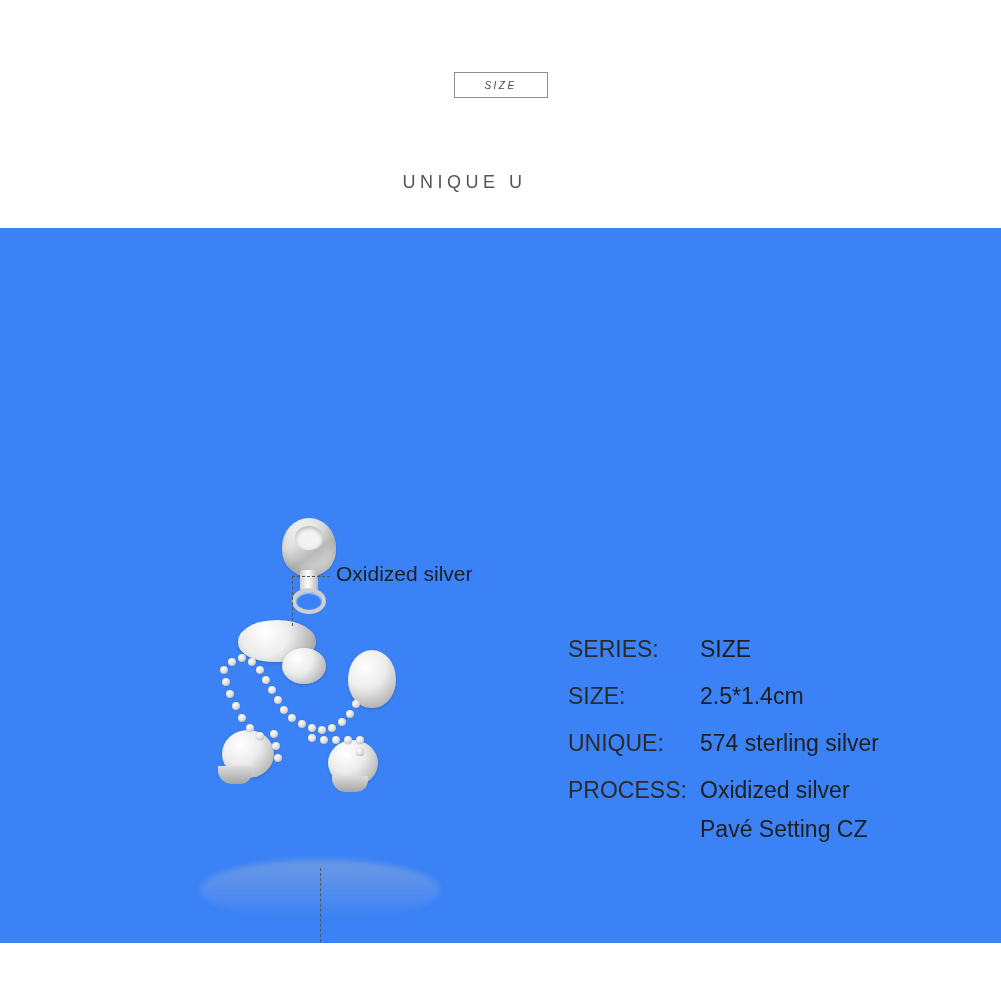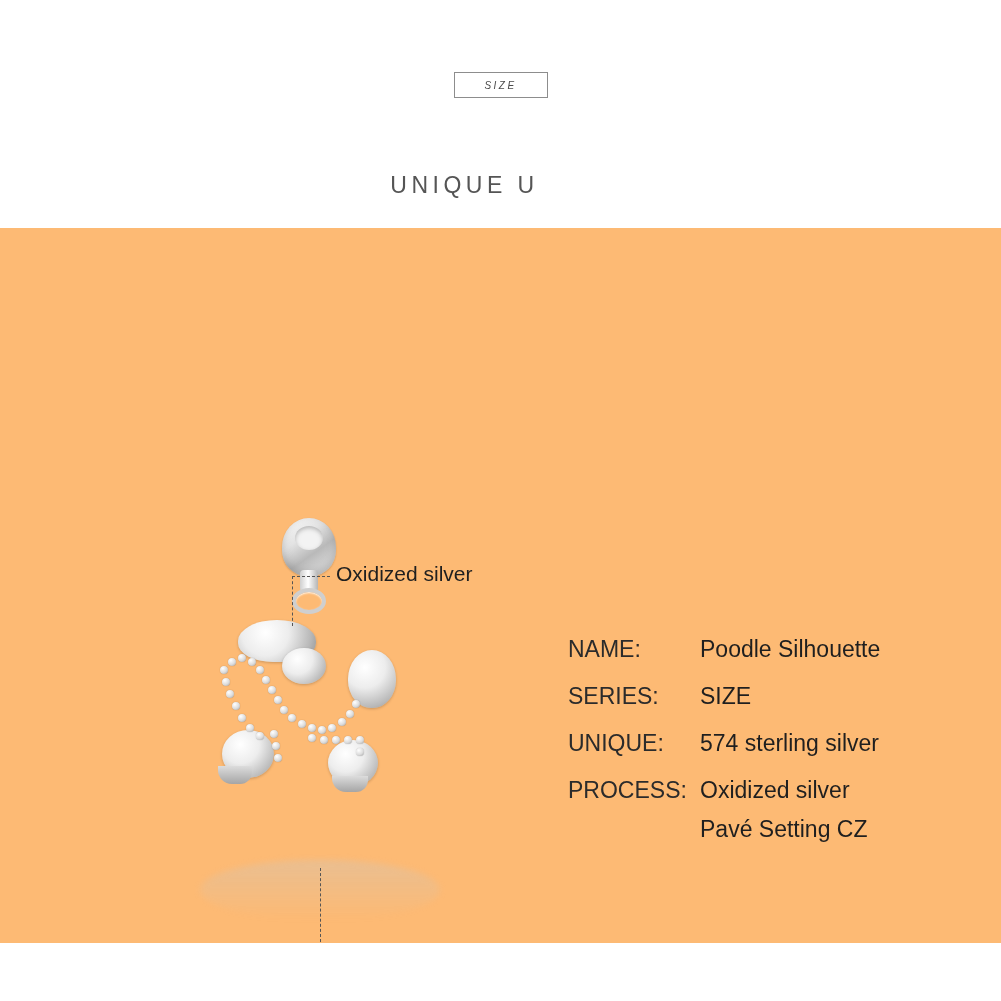--- a/index.html
+++ b/index.html
@@ -52,33 +52,33 @@
     font-size: 40px;
     letter-spacing: 9px;
     color: #2e2e2e;
     font-weight: 400;
   }
   .info-sub {
     position: absolute;
     left: 0;
     top: 172px;
     width: 929px;
-    font-size: 23px;
+    font-size: 18px;
     letter-spacing: 4.5px;
     color: #555555;
   }
 
   
   .panel {
     position: absolute;
     left: 0;
     top: 228px;
     width: 1001px;
     height: 715px;
-    background: #fdba74;
+    background: #3b82f6;
   }
 
   
   .product-area {
     position: absolute;
     left: 170px;
     top: 140px;
     width: 300px;
     height: 520px;
   }
@@ -327,26 +327,26 @@
   <div class="lead-top-v"></div>
   <div class="lead-top"></div>
   <div class="callout-top-label">Oxidized silver</div>
 
   <div class="lead-bottom-v"></div>
 
   <div class="callout-bottom-label">Pavé Setting CZ</div>
 
   <div class="specs">
     <div class="spec-row">
-      <div class="spec-key">NAME:</div>
-      <div class="spec-val">Poodle Silhouette</div>
-    </div>
-    <div class="spec-row">
       <div class="spec-key">SERIES:</div>
       <div class="spec-val">SIZE</div>
+    </div>
+    <div class="spec-row">
+      <div class="spec-key">SIZE:</div>
+      <div class="spec-val">2.5*1.4cm</div>
     </div>
     <div class="spec-row">
       <div class="spec-key">UNIQUE:</div>
       <div class="spec-val">574 sterling silver</div>
     </div>
     <div class="spec-row">
       <div class="spec-key">PROCESS:</div>
       <div class="spec-val">Oxidized silver</div>
     </div>
     <div class="spec-extra">Pavé Setting CZ</div>

